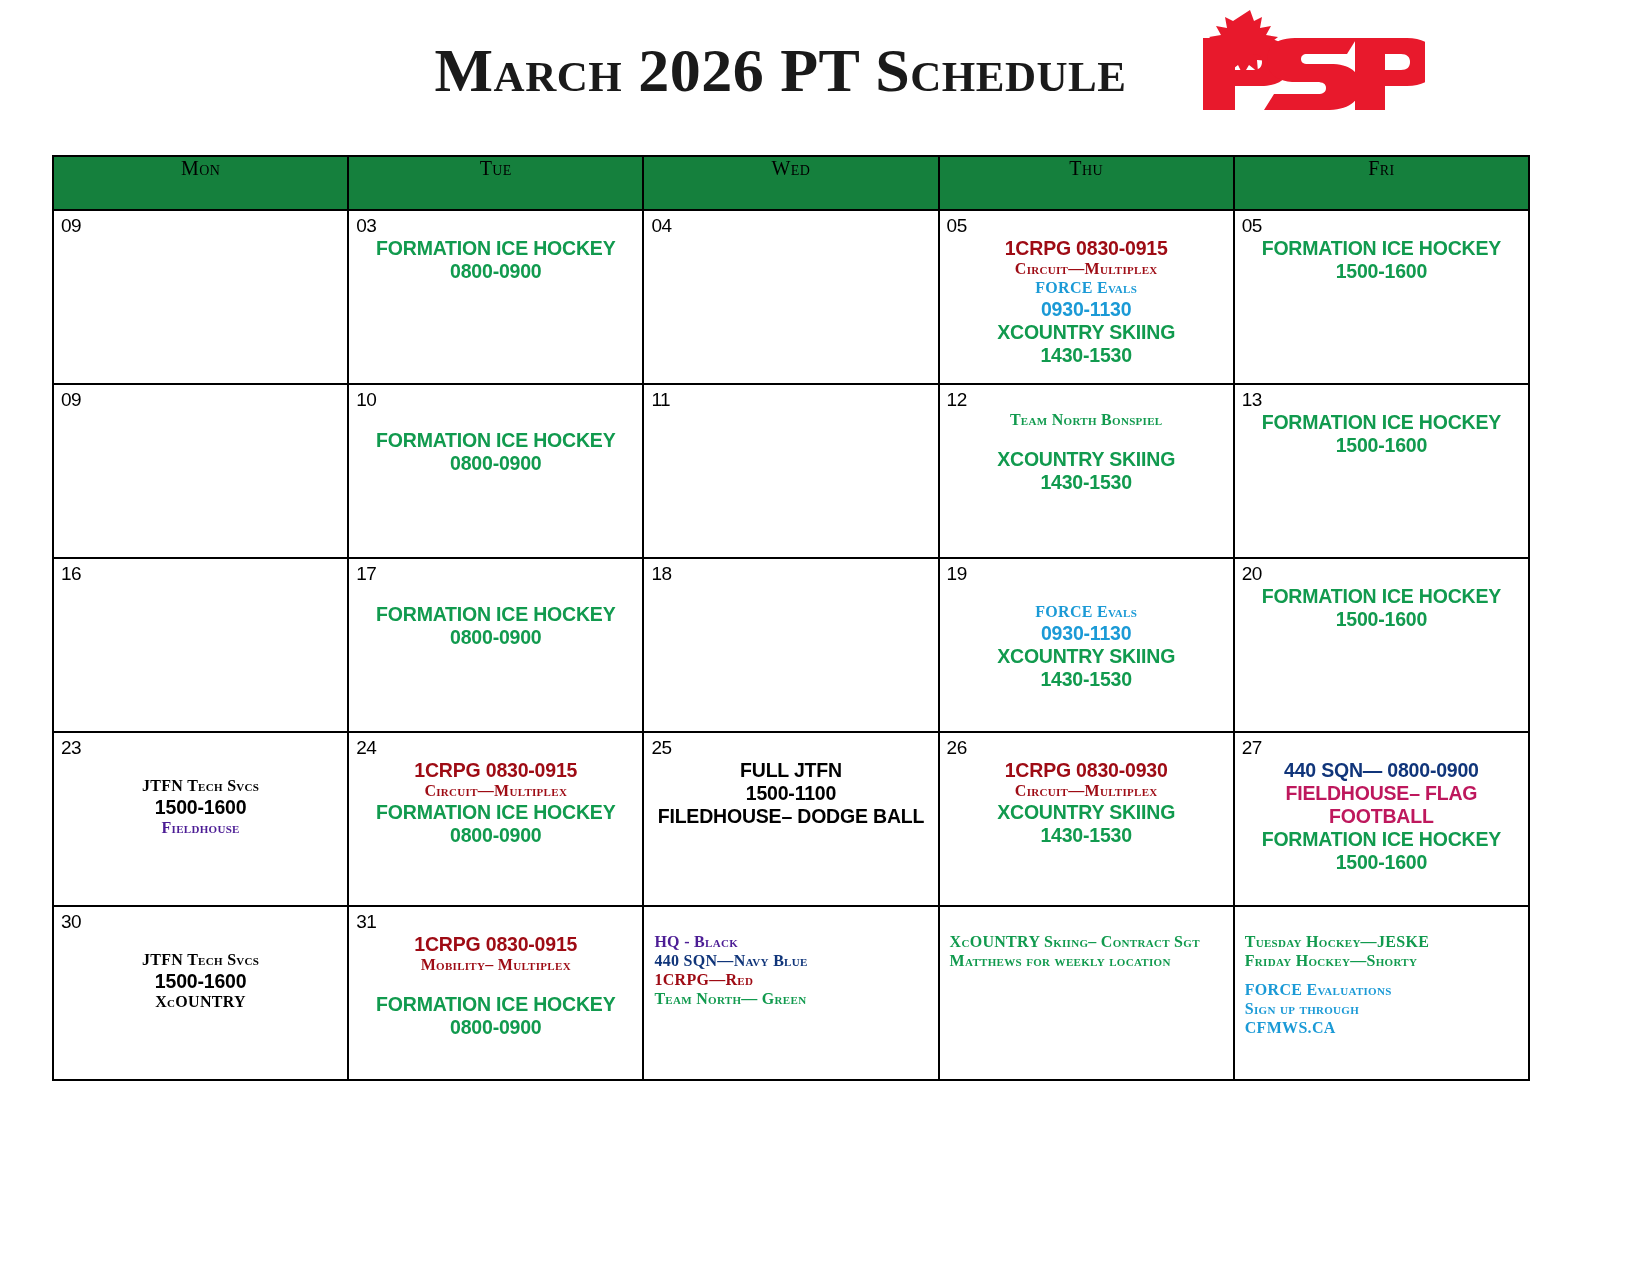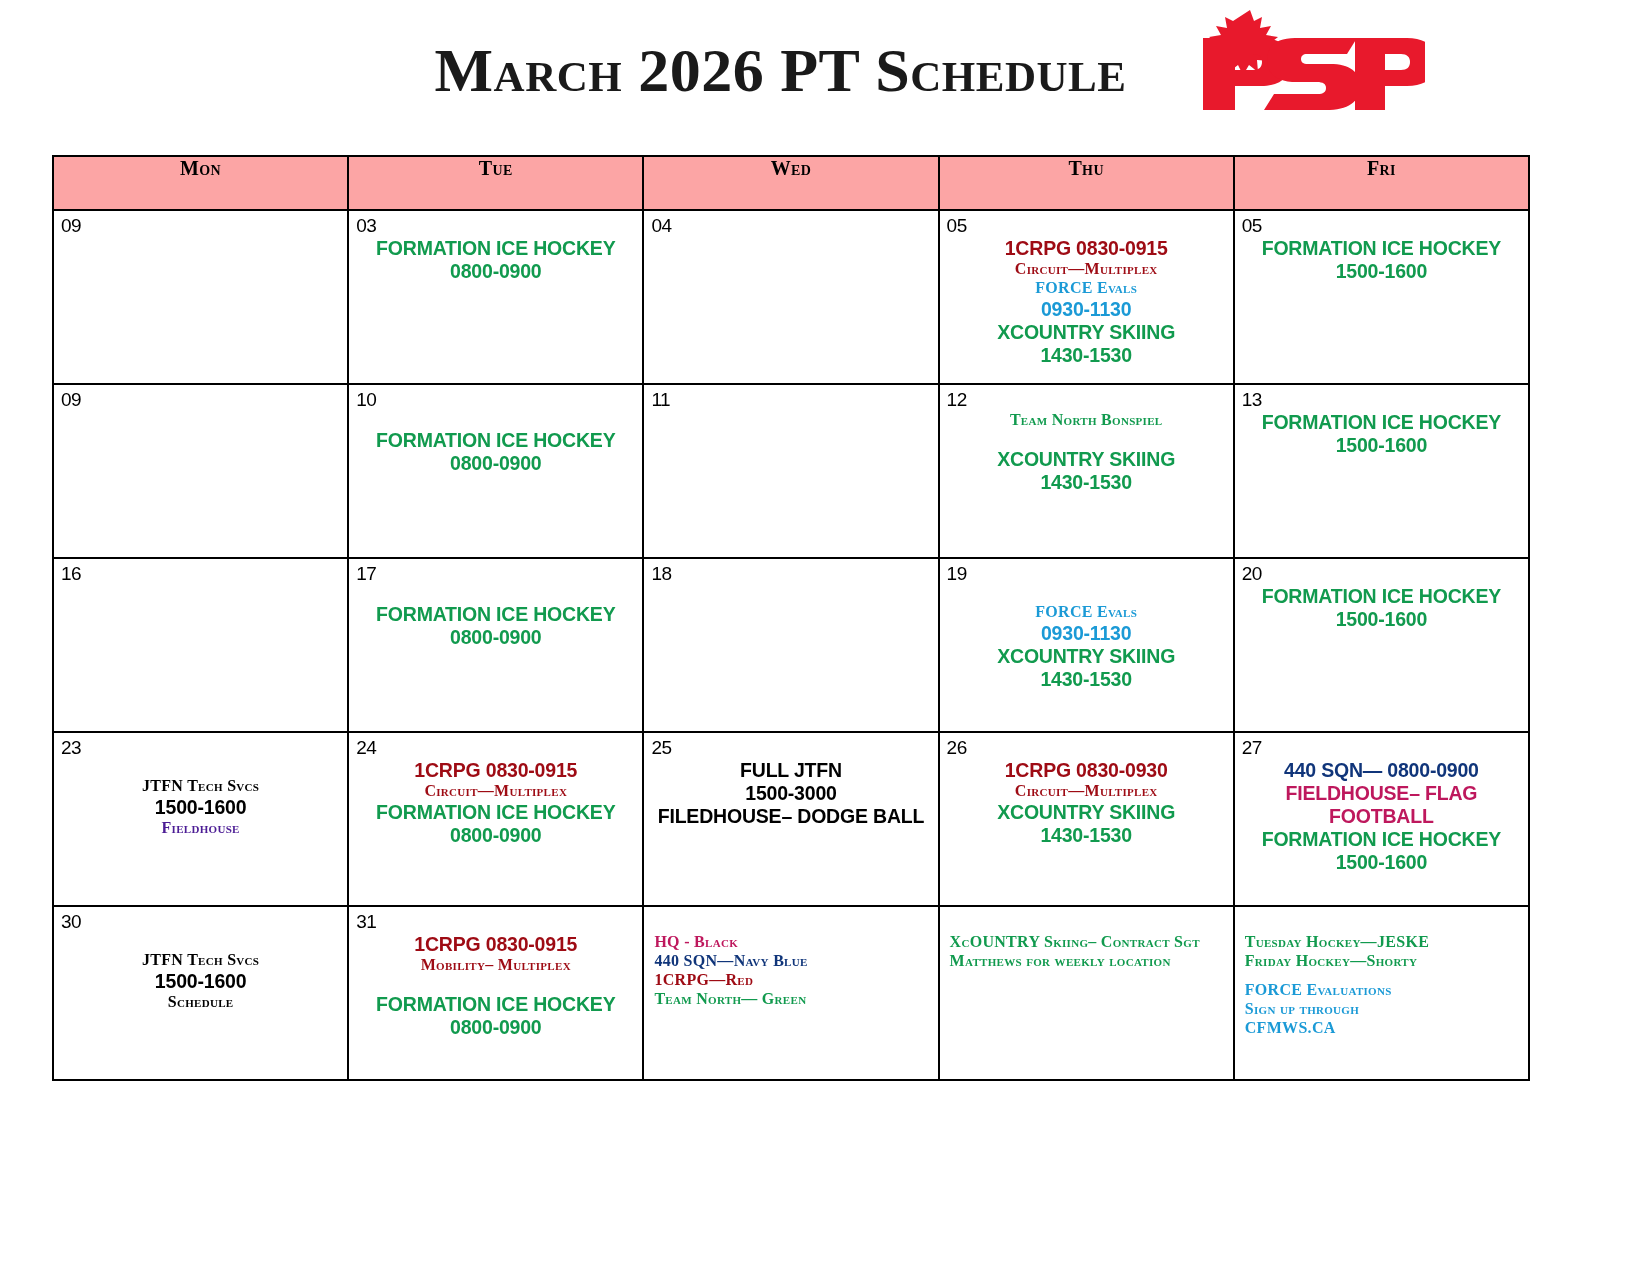--- a/index.html
+++ b/index.html
@@ -55,24 +55,24 @@
     width: 1478px;
     border-collapse: collapse;
     table-layout: fixed;
   }
   .calendar th, .calendar td {
     border: 2px solid #000000;
     vertical-align: top;
     padding: 0;
   }
   .calendar th {
-    background: #fca5a5;
+    background: #15803d;
     height: 52px;
     font-size: 20px;
-    font-weight: bold;
+    font-weight: normal;
     font-family: "Liberation Serif", serif;
     font-variant: small-caps;
     letter-spacing: 0.4px;
     margin-top: 42px;
   }
   .calendar td {
     height: 172px;
     position: relative;
   }
   .daynum {
@@ -266,21 +266,21 @@
               <p class="ev sans" style="color: rgb(158, 11, 20);">1CRPG 0830-0915</p>
               <p class="ev sc" style="color: rgb(158, 11, 20);">Circuit—Multiplex</p>
               <p class="ev sans" style="color: rgb(17, 154, 78);">FORMATION ICE HOCKEY</p>
               <p class="ev sans" style="color: rgb(17, 154, 78);">0800-0900</p>
             </div>
           </td>
           <td>
             <div class="daynum">25</div>
             <div class="cell-body">
               <p class="ev sans" style="color: rgb(0, 0, 0);">FULL JTFN
-1500-3000
+1500-1100
 FILEDHOUSE– DODGE BALL</p>
             </div>
           </td>
           <td>
             <div class="daynum">26</div>
             <div class="cell-body">
               <p class="ev sans" style="color: rgb(158, 11, 20);">1CRPG 0830-0930</p>
               <p class="ev sc" style="color: rgb(158, 11, 20);">Circuit—Multiplex</p>
               <p class="ev sans" style="color: rgb(17, 154, 78);">XCOUNTRY SKIING</p>
               <p class="ev sans" style="color: rgb(17, 154, 78);">1430-1530</p>
@@ -296,36 +296,36 @@
             </div>
           </td>
         </tr>
         <tr>
           <td>
             <div class="daynum">30</div>
             <div class="cell-body">
               <div class="spacer"></div>
               <p class="ev sc" style="color: rgb(0, 0, 0);">JTFN Tech Svcs</p>
               <p class="ev sans" style="color: rgb(0, 0, 0);">1500-1600</p>
-              <p class="ev sc" style="color: rgb(0, 0, 0);">Schedule</p>
+              <p class="ev sc" style="color: rgb(0, 0, 0);">XcOUNTRY</p>
             </div>
           </td>
           <td>
             <div class="daynum">31</div>
             <div class="cell-body">
               <p class="ev sans" style="color: rgb(158, 11, 20);">1CRPG 0830-0915</p>
               <p class="ev sc" style="color: rgb(158, 11, 20);">Mobility– Multiplex</p>
               <div class="spacer"></div>
               <p class="ev sans" style="color: rgb(17, 154, 78);">FORMATION ICE HOCKEY</p>
               <p class="ev sans" style="color: rgb(17, 154, 78);">0800-0900</p>
             </div>
           </td>
           <td>
             <div class="cell-body left">
-              <p class="ev sc" style="color: #be185d;">HQ - Black</p>
+              <p class="ev sc" style="color: #4c1d95;">HQ - Black</p>
               <p class="ev sc" style="color: rgb(16, 53, 122);">440 SQN—Navy Blue</p>
               <p class="ev sc" style="color: rgb(158, 11, 20);">1CRPG—Red</p>
               <p class="ev sc" style="color: rgb(17, 154, 78);">Team North— Green</p>
             </div>
           </td>
           <td>
             <div class="cell-body left">
               <p class="ev sc" style="color: rgb(17, 154, 78);">XcOUNTRY Skiing– Contract Sgt Matthews for weekly location</p>
             </div>
           </td>

